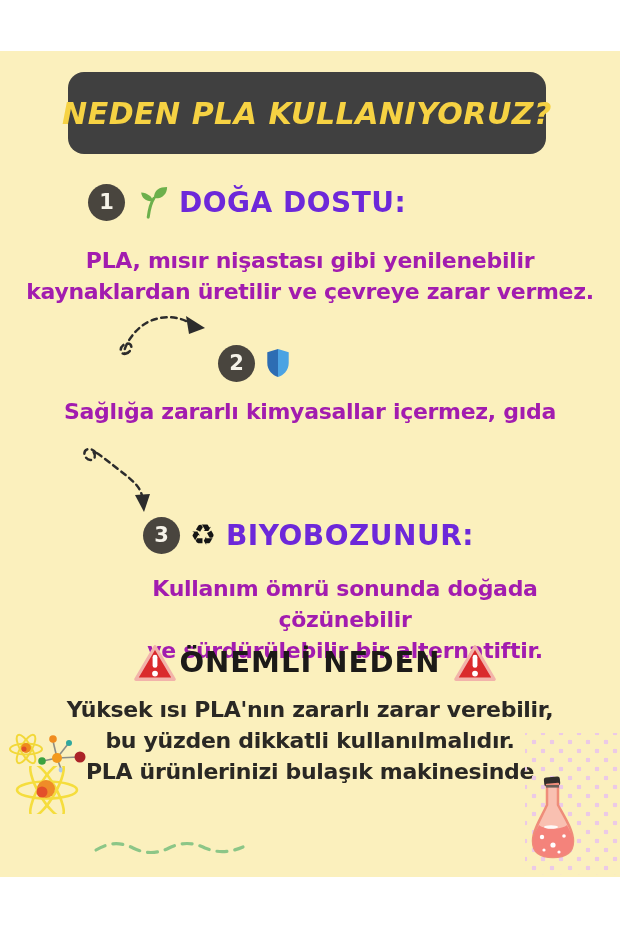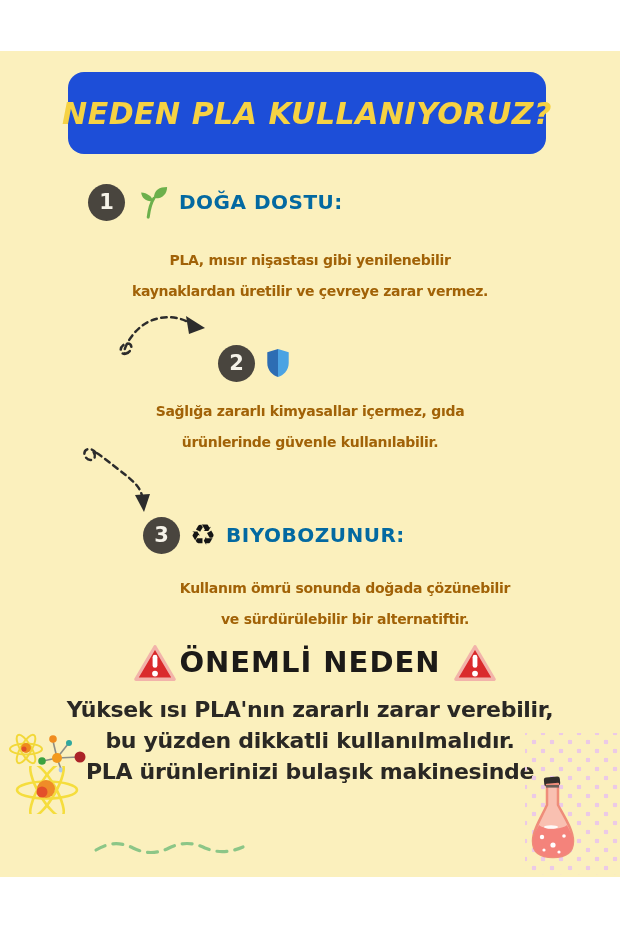--- a/index.html
+++ b/index.html
@@ -6,40 +6,40 @@
   .canvas{
     position:relative;width:620px;height:930px;background:#ffffff;overflow:hidden;
     font-family:"DejaVu Sans", sans-serif;color:#272522;
   }
   .poster-bg{position:absolute;left:0;top:51px;width:620px;height:826px;background:#fbf0bd;}
   .abs{position:absolute;}
 
   
   .header-box{
     position:absolute;left:68px;top:72px;width:478px;height:82px;
-    background:#1d4ed8;border-radius:16px;display:flex;align-items:center;justify-content:center;
+    background:#404040;border-radius:16px;display:flex;align-items:center;justify-content:center;
   }
   .header-title{
     font-style:italic;font-weight:bold;font-size:30px;letter-spacing:.5px;color:#f6d243;white-space:nowrap;
   }
 
   
   .sec-row{position:absolute;display:flex;align-items:center;gap:10px;height:38px;}
   .num-circle{
     width:37px;height:37px;border-radius:50%;background:#49453e;flex:0 0 auto;
     display:flex;align-items:center;justify-content:center;
     color:#f6f3e9;font-weight:bold;font-size:21px;line-height:1;
   }
-  .sec-heading{font-weight:bold;font-size:20px;letter-spacing:.5px;color:#0369a1;white-space:nowrap;}
+  .sec-heading{font-weight:bold;font-size:28px;letter-spacing:.5px;color:#6d28d9;white-space:nowrap;}
   .icon-slot{display:flex;align-items:center;justify-content:center;}
   .recycle-glyph{font-size:29px;color:#151515;font-family:"DejaVu Sans",sans-serif;line-height:1;}
 
   
   .body-block{position:absolute;left:0;width:620px;text-align:center;
-    font-weight:bold;font-size:14px;line-height:31px;letter-spacing:-.3px;color:#a16207;}
+    font-weight:bold;font-size:22px;line-height:31px;letter-spacing:-.3px;color:#a21caf;}
   .body-block.left{left:95px;width:500px;text-align:center;}
 
   
   .warn-title{position:absolute;left:0;top:645px;width:620px;text-align:center;
     font-weight:bold;font-size:29px;letter-spacing:1px;color:#1c1a18;}
   .warn-body{position:absolute;left:0;top:694px;width:620px;text-align:center;
     font-weight:bold;font-size:22px;line-height:31px;letter-spacing:-.3px;color:#2a2824;}
 
   
   .pink-dots{
@@ -88,21 +88,20 @@
     <div class="num-circle">2</div>
     <span class="icon-slot">
       <svg width="26" height="30" viewBox="0 0 24 28">
         <path d="M12,1 L2,4 L2,14 C2,21 7,25.5 12,27 Z" fill="#2d6db3"></path>
         <path d="M12,1 L22,4 L22,14 C22,21 17,25.5 12,27 Z" fill="#4ba3e3"></path>
       </svg>
     </span>
   </div>
   <div class="body-block" style="top:396px;">
     <div>Sağlığa zararlı kimyasallar içermez, gıda</div>
-    <div>ürünlerinde güvenle kullanılabilir.</div>
   </div>
 
   <div class="abs" style="left:66px;top:444px;">
     <svg width="92" height="72" viewBox="0 0 92 72">
       <path d="M30,9 C25,2 16,5 19,12 C22,19 32,16 28,9 C25,4 38,14 52,25 C66,36 74,42 76,52" fill="none" stroke="#2c2c2c" stroke-width="2.5" stroke-dasharray="5.5 4.5" stroke-linecap="round"></path>
       <path d="M69,51 L78,68 L84,50 Z" fill="#2c2c2c"></path>
     </svg>
   </div>
 
   <div class="sec-row" style="left:143px;top:516px;">

